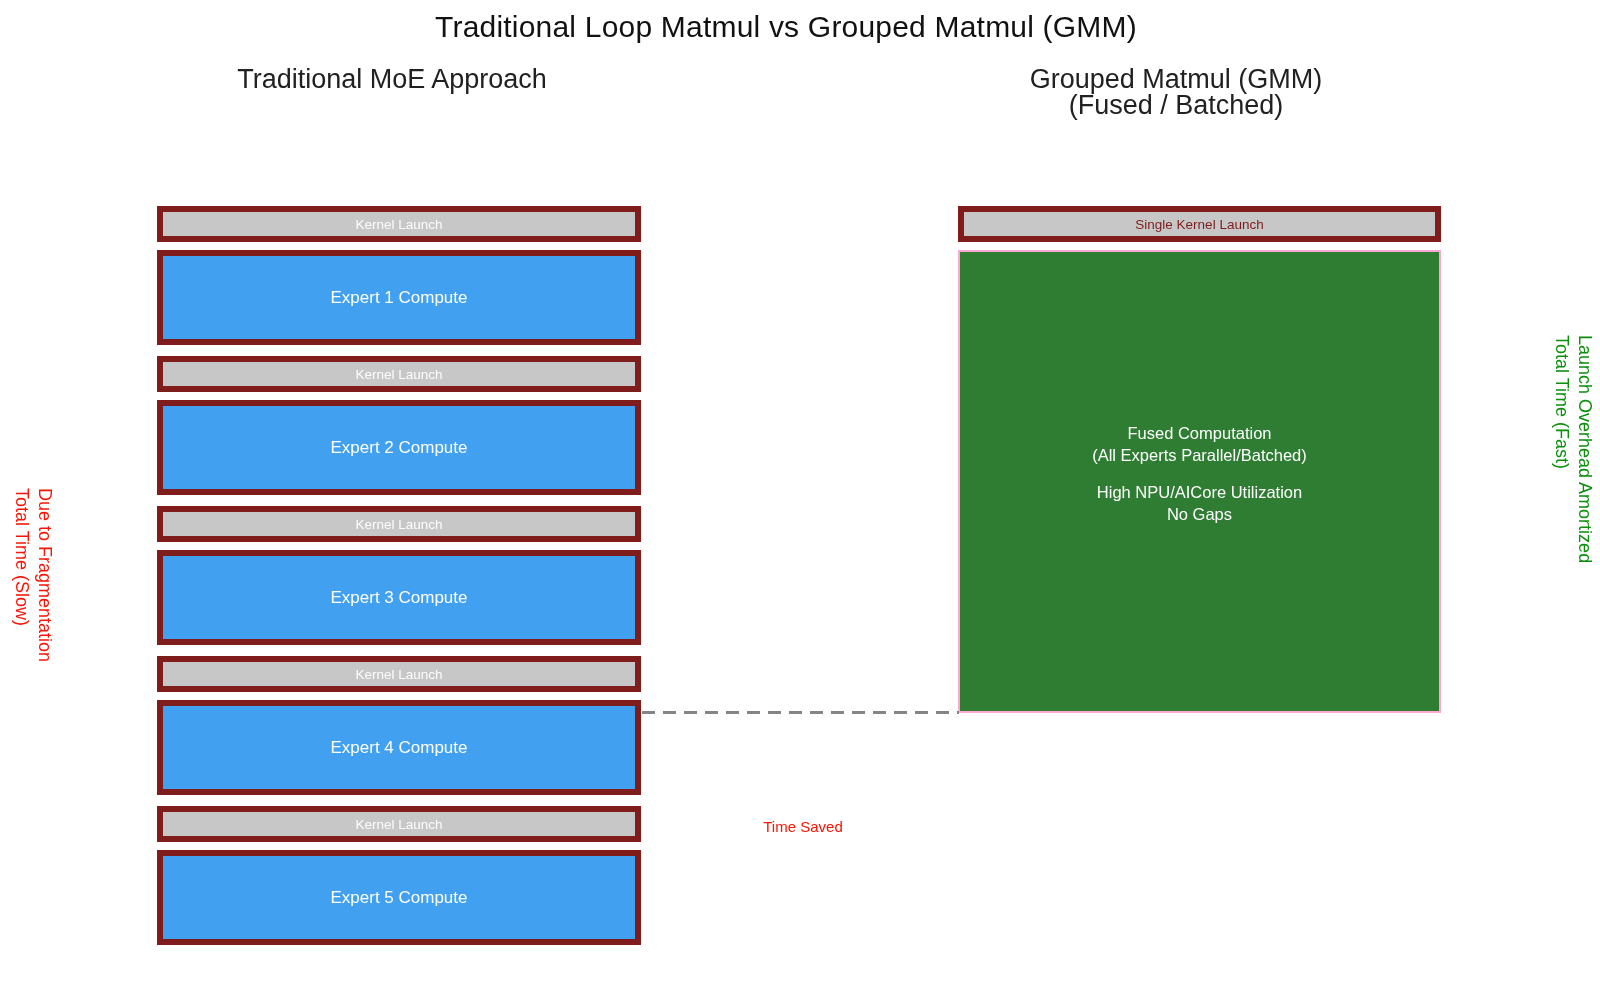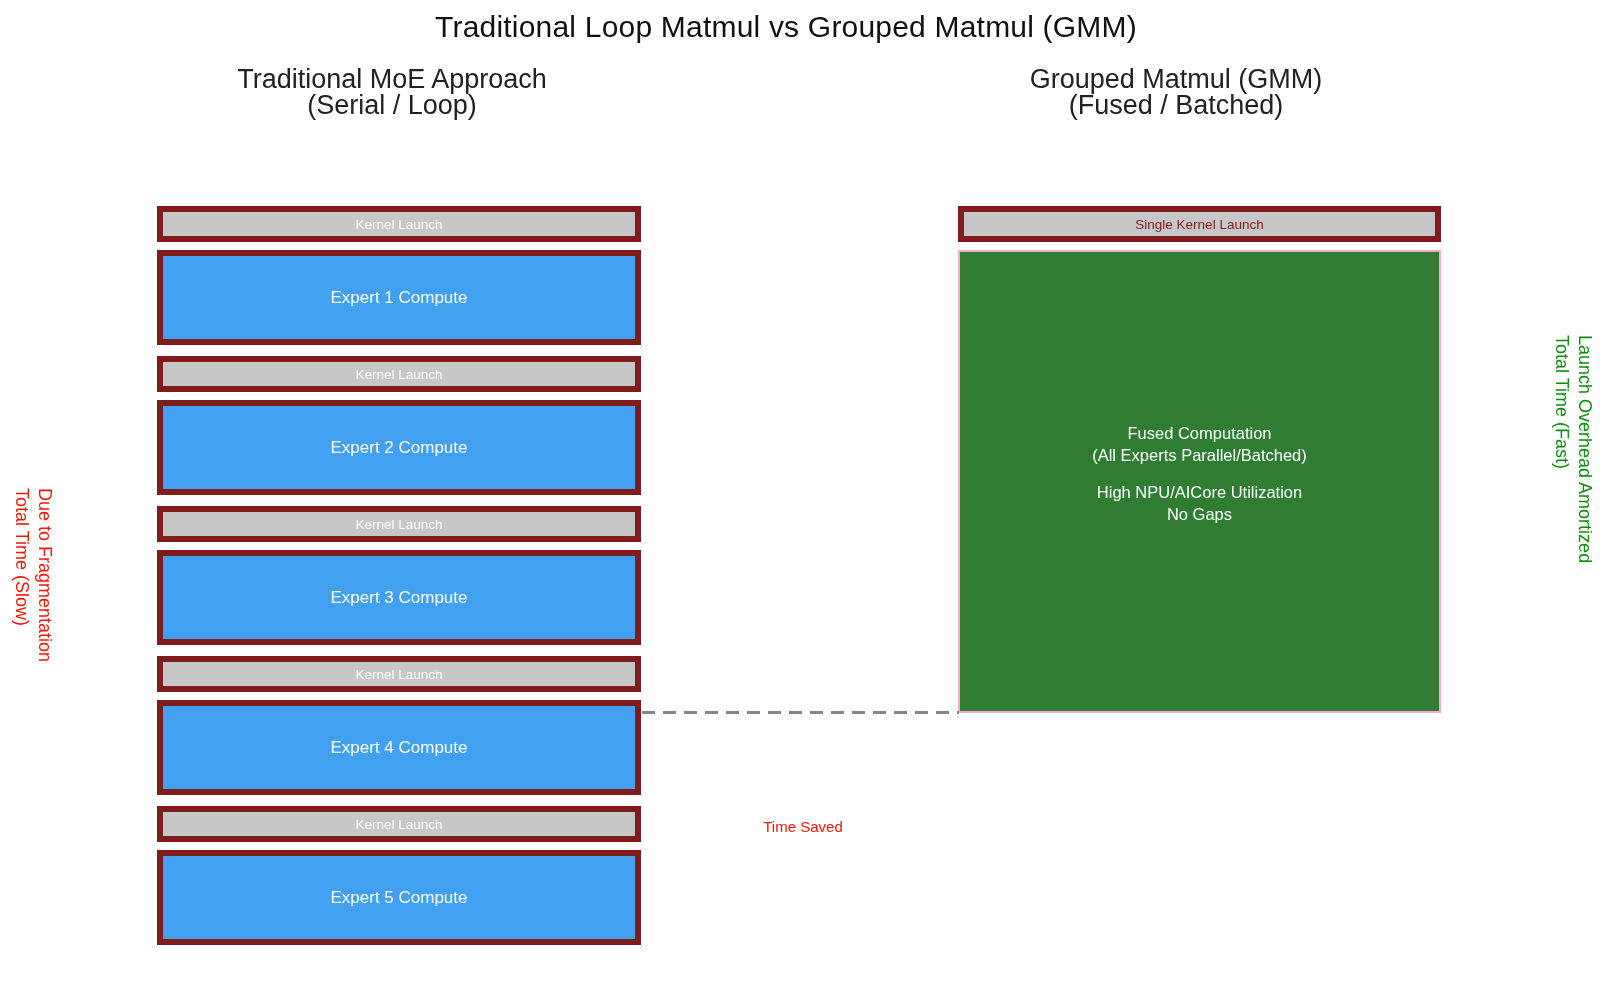--- a/index.html
+++ b/index.html
@@ -131,21 +131,20 @@
 </style>
 </head>
 <body>
 
 <div class="canvas">
 
   <div class="title">Traditional Loop Matmul vs Grouped Matmul (GMM)</div>
 
   <div class="subtitle left">
     <div>Traditional MoE Approach</div>
-    <div>(Serial / Loop)</div>
   </div>
 
   <div class="subtitle right">
     <div>Grouped Matmul (GMM)</div>
     <div>(Fused / Batched)</div>
   </div>
 
   <div class="bar launch" style="top:206px">Kernel Launch</div>
   <div class="bar compute" style="top:250px">Expert 1 Compute</div>
   <div class="bar launch" style="top:356px">Kernel Launch</div>

